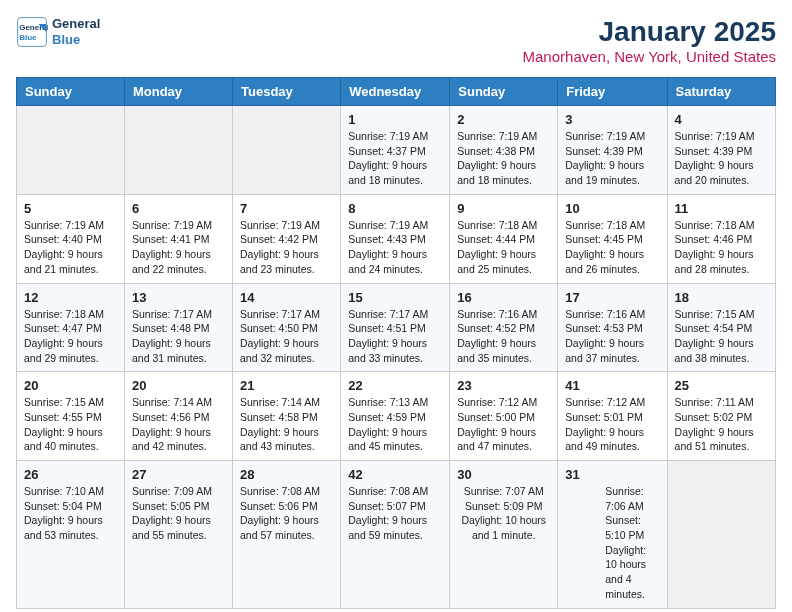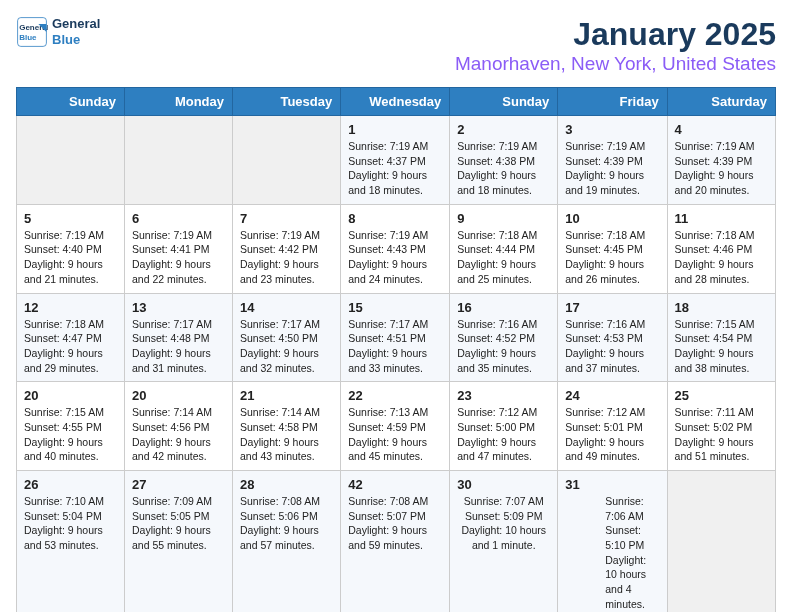--- a/index.html
+++ b/index.html
@@ -22,40 +22,40 @@
       gap: 4px;
     }
     .logo-icon {
       width: 32px;
       height: 32px;
     }
     .title-block {
       text-align: right;
     }
     .month-title {
-      font-size: 32px;
+      font-size: 28px;
       font-weight: bold;
       color: #1a3a5c;
     }
     .location-title {
-      font-size: 19px;
-      color: #8b5cf6;
+      font-size: 15px;
+      color: #be185d;
     }
     .calendar {
       width: 100%;
       border-collapse: collapse;
       border: 1px solid #ccc;
     }
     .calendar th {
       background-color: #2e7fc1;
       color: #fff;
       font-size: 13px;
       font-weight: bold;
       padding: 6px 8px;
-      text-align: right;
+      text-align: left;
       border: 1px solid #2266a0;
     }
     .calendar td {
       width: 110px;
       vertical-align: top;
       border: 1px solid #ccc;
       padding: 6px 7px;
       font-size: 11px;
       color: #222;
       background: #fff;
@@ -259,21 +259,21 @@
 Sunset: 4:59 PM
 Daylight: 9 hours and 45 minutes.</div>
         </td>
         <td>
           <span class="day-number">23</span>
           <div class="cell-info" style="white-space: pre-line;">Sunrise: 7:12 AM
 Sunset: 5:00 PM
 Daylight: 9 hours and 47 minutes.</div>
         </td>
         <td>
-          <span class="day-number">24</span>
+          <span class="day-number">41</span>
           <div class="cell-info" style="white-space: pre-line;">Sunrise: 7:12 AM
 Sunset: 5:01 PM
 Daylight: 9 hours and 49 minutes.</div>
         </td>
         <td>
           <span class="day-number">25</span>
           <div class="cell-info" style="white-space: pre-line;">Sunrise: 7:11 AM
 Sunset: 5:02 PM
 Daylight: 9 hours and 51 minutes.</div>
         </td>

